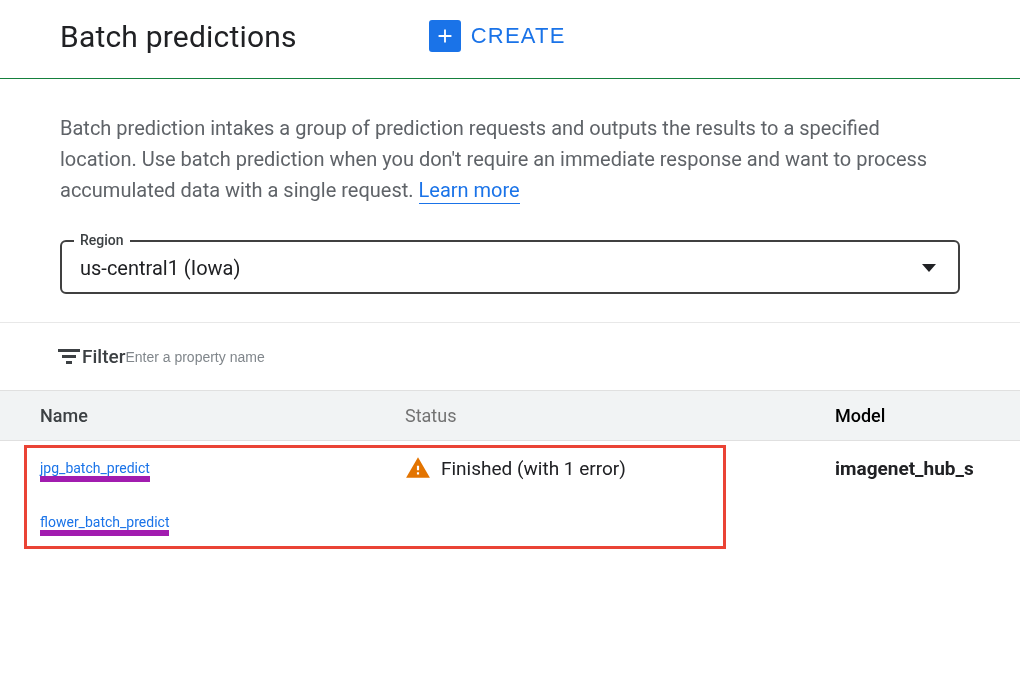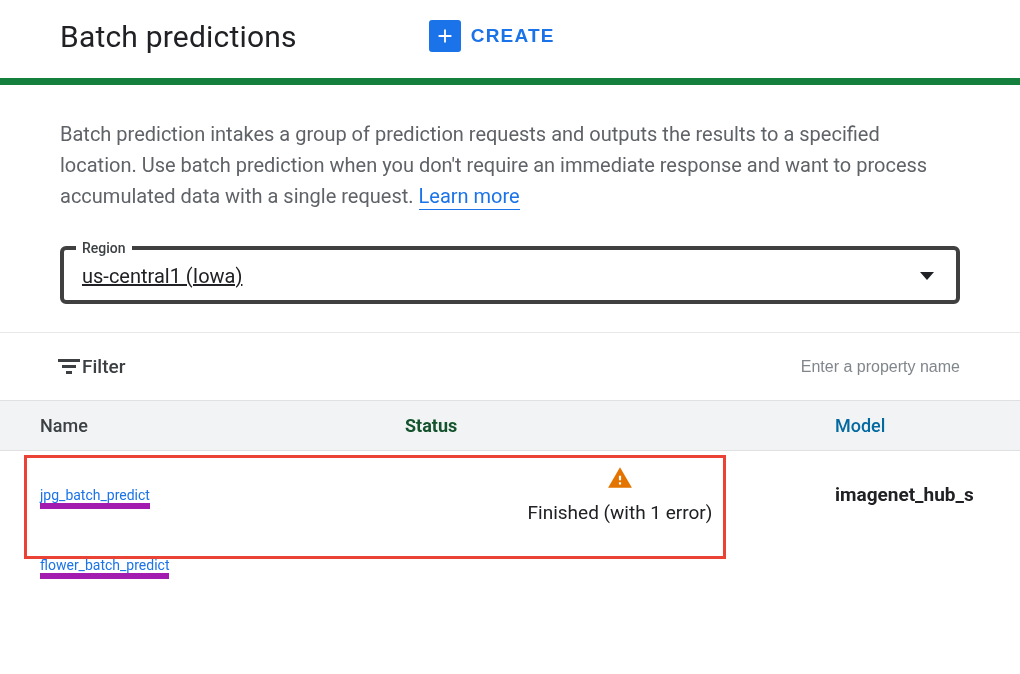--- a/index.html
+++ b/index.html
@@ -13,21 +13,21 @@
       color: #202124;
       background: #fff;
       width: 1020px;
       height: 674px;
       overflow: hidden;
     }
     .header {
       display: flex;
       align-items: center;
       padding: 12px 60px 18px 60px;
-      border-bottom: 7px solid #15803d;
+      border-bottom: 1px solid #15803d;
       gap: 120px;
     }
     .page-title {
       font-size: 30px;
       font-weight: 400;
       color: #202124;
       letter-spacing: 0.2px;
     }
     .create-button {
       display: flex;
@@ -46,42 +46,42 @@
       display: flex;
       align-items: center;
       justify-content: center;
     }
     .create-button .plus-icon svg {
       width: 22px;
       height: 22px;
     }
     .create-button .create-label {
       color: #1a73e8;
-      font-size: 19px;
-      font-weight: 700;
+      font-size: 22px;
+      font-weight: 400;
       letter-spacing: 1.2px;
     }
     .content {
       padding: 34px 60px 0 60px;
     }
     .description {
       font-size: 20px;
       color: #5f6368;
       line-height: 1.55;
       margin-bottom: 34px;
     }
     .learn-more {
       color: #1a73e8;
       text-decoration: none;
       border-bottom: 1px solid #1a73e8;
       padding-bottom: 1px;
     }
     .region-fieldset {
       position: relative;
-      border: 4px solid #404040;
+      border: 2px solid #404040;
       border-radius: 6px;
       padding: 14px 18px 12px 18px;
       margin-bottom: 10px;
     }
     .region-legend {
       position: absolute;
       top: -10px;
       left: 12px;
       background: #fff;
       padding: 0 6px;
@@ -91,21 +91,20 @@
     }
     .region-select {
       display: flex;
       align-items: center;
       justify-content: space-between;
       cursor: pointer;
     }
     .region-value {
       font-size: 20px;
       color: #202124;
-      text-decoration: underline;
     }
     .chevron-down {
       width: 0;
       height: 0;
       border-left: 7px solid transparent;
       border-right: 7px solid transparent;
       border-top: 8px solid #202124;
       margin-right: 4px;
     }
     .filter-section {
@@ -135,25 +134,24 @@
     .filter-icon .bar:nth-child(2) { width: 14px; margin-left: 4px; }
     .filter-icon .bar:nth-child(3) { width: 6px; margin-left: 8px; }
     .filter-label {
       font-size: 19px;
       font-weight: 500;
       color: #3c4043;
     }
     .filter-input {
       border: none;
       outline: none;
-      font-size: 16px;
+      font-size: 14px;
       color: #1d4ed8;
       flex: 1;
       background: transparent;
-      text-align: right;
     }
     .filter-input::placeholder {
       color: #80868b;
     }
     .table {
       margin-left: -60px;
       margin-right: -60px;
     }
     .table-header {
       display: flex;
@@ -164,28 +162,28 @@
     }
     .col-name {
       width: 365px;
       font-size: 18px;
       font-weight: 500;
       color: #3c4043;
     }
     .col-status {
       width: 430px;
       font-size: 18px;
-      font-weight: 700;
-      color: #14532d;
+      font-weight: 400;
+      color: #737373;
     }
     .col-model {
       flex: 1;
       font-size: 18px;
       font-weight: 500;
-      color: #0369a1;
+      color: #000000;
     }
     .table-body {
       position: relative;
     }
     .highlight-box {
       position: absolute;
       top: 4px;
       left: 24px;
       width: 702px;
       height: 104px;
@@ -208,21 +206,20 @@
       border-bottom: 6px solid #a21caf;
       font-size: 14px;
     }
     .cell-status {
       width: 430px;
       display: flex;
       align-items: center;
       gap: 10px;
       font-size: 19px;
       color: #202124;
-      flex-direction: column;
     }
     .status-icon {
       width: 26px;
       height: 26px;
       display: flex;
       align-items: center;
       justify-content: center;
     }
     .cell-model {
       flex: 1;

